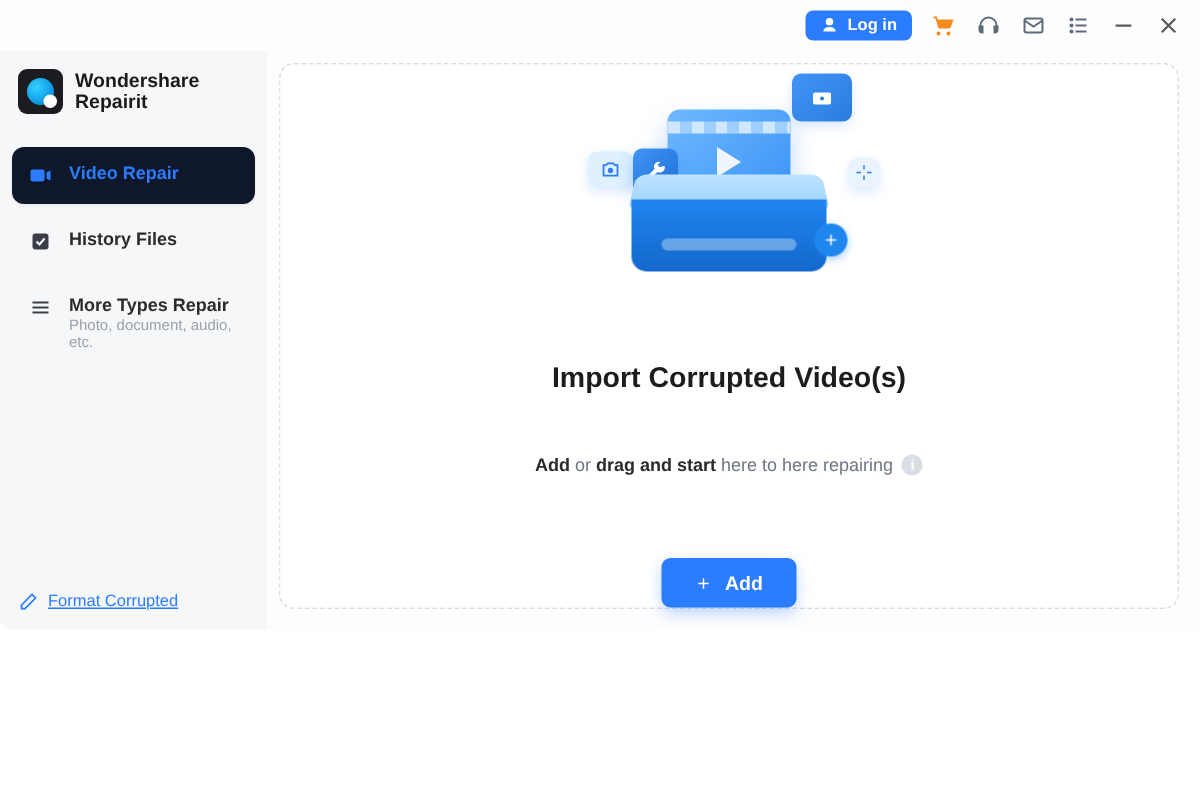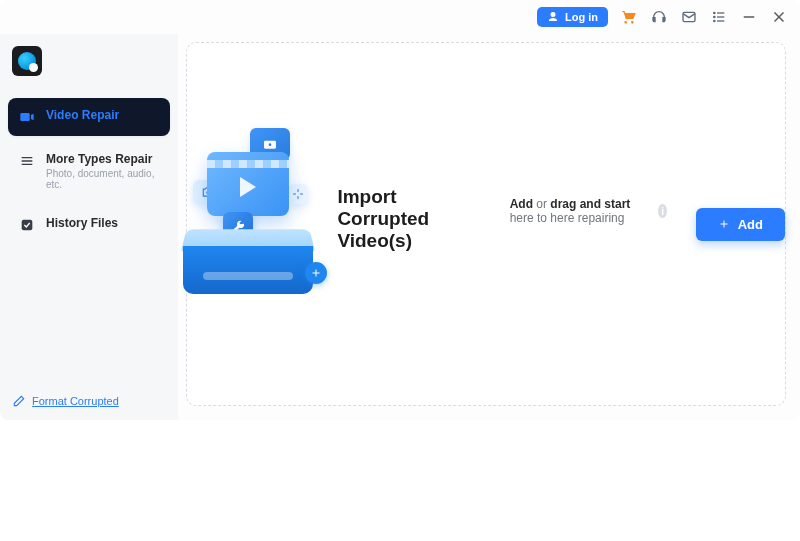--- a/index.html
+++ b/index.html
@@ -60,21 +60,21 @@
   .sidebar-footer {
     margin-top:auto; display:flex; align-items:center; gap:6px;
     color:#2b7cff; font-size:11px; padding:4px 4px 2px 4px; cursor:pointer;
   }
   .sidebar-footer .txt { text-decoration: underline; }
   .content {
     flex:1; padding: 8px 14px 14px 8px; min-width:0;
   }
   .dropzone {
     width:100%; height:100%; border:1.5px dashed #d7dbe2; border-radius:10px;
-    display:flex; flex-direction:row; align-items:center; justify-content:center;
+    display:flex; flex-direction:column; align-items:center; justify-content:center;
     background:#fff;
     gap:29px;
   }
   .illus { width:200px; height:180px; position:relative; margin-bottom:24px; }
   
   .box {
     position:absolute; left:50%; bottom:8px; transform:translateX(-50%);
     width:130px; height:72px;
   }
   .box .front {
@@ -199,57 +199,61 @@
     </span>
   </div>
 
   <div class="body">
 
     <aside class="sidebar">
       <div class="brand">
         <div class="brand-logo">
             <div class="inner"></div>
           </div>
+        <div class="brand-text">
+          <span>Wondershare</span>
+          <span class="l2">Repairit</span>
+        </div>
       </div>
 
       <nav class="nav">
         <div class="nav-item active">
           <span class="icon">
             <svg viewBox="0 0 24 24" fill="currentColor">
                 <path d="M4 6h10a2 2 0 0 1 2 2v8a2 2 0 0 1-2 2H4a2 2 0 0 1-2-2V8a2 2 0 0 1 2-2zm14 3 4-2v10l-4-2z"></path>
               </svg>
           </span>
           <span class="labels">
             <span class="title">Video Repair</span>
+          </span>
+        </div>
+
+        <div class="nav-item">
+          <span class="icon">
+            <svg viewBox="0 0 24 24" fill="currentColor">
+                <rect x="4" y="4" width="16" height="16" rx="3"></rect>
+                <path d="m8 12 3 3 5-6" stroke="#fff" stroke-width="2" fill="none"></path>
+              </svg>
+          </span>
+          <span class="labels">
+            <span class="title">History Files</span>
           </span>
         </div>
 
         <div class="nav-item">
           <span class="icon">
             <svg viewBox="0 0 24 24" fill="none" stroke="currentColor" stroke-width="2">
                 <line x1="4" y1="7" x2="20" y2="7"></line>
                 <line x1="4" y1="12" x2="20" y2="12"></line>
                 <line x1="4" y1="17" x2="20" y2="17"></line>
               </svg>
           </span>
           <span class="labels">
             <span class="title">More Types Repair</span>
             <span class="sub">Photo, document, audio, etc.</span>
-          </span>
-        </div>
-
-        <div class="nav-item">
-          <span class="icon">
-            <svg viewBox="0 0 24 24" fill="currentColor">
-                <rect x="4" y="4" width="16" height="16" rx="3"></rect>
-                <path d="m8 12 3 3 5-6" stroke="#fff" stroke-width="2" fill="none"></path>
-              </svg>
-          </span>
-          <span class="labels">
-            <span class="title">History Files</span>
           </span>
         </div>
       </nav>
 
       <div class="sidebar-footer">
         <svg viewBox="0 0 24 24" width="14" height="14" fill="none" stroke="currentColor" stroke-width="2">
             <path d="M4 20h4L20 8l-4-4L4 16v4z"></path>
           </svg>
         <span class="txt">Format Corrupted</span>
       </div>

